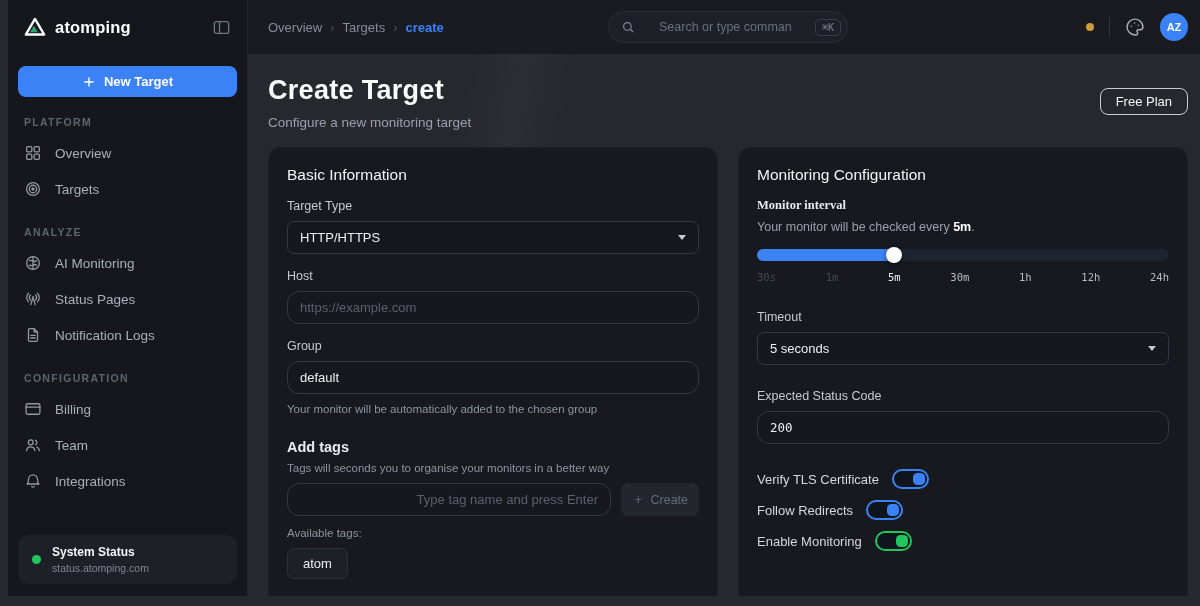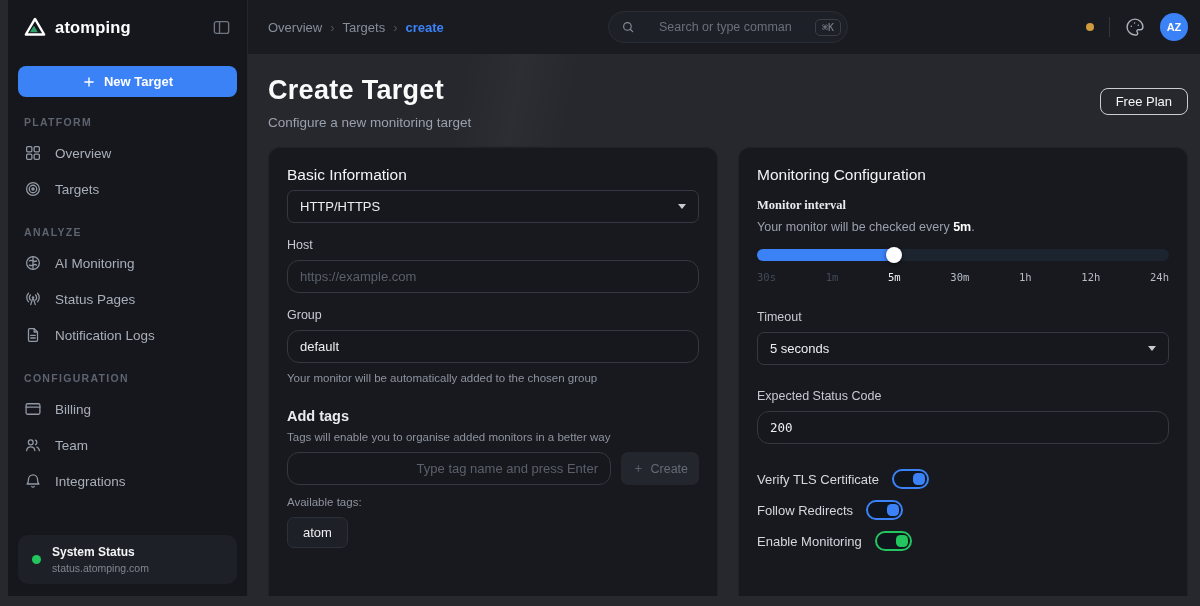--- a/index.html
+++ b/index.html
@@ -283,34 +283,35 @@
         <div class="page-title">Create Target</div>
         <div class="page-subtitle">Configure a new monitoring target</div>
         <button class="plan-btn">Free Plan</button>
       </div>
 
       <div class="cards">
 
         <section class="card">
           <div class="card-title">Basic Information</div>
 
+          <div class="field-label">Target Type</div>
           <div class="select-control">
             <span>HTTP/HTTPS</span>
             <span class="caret-down"></span>
           </div>
 
           <div class="field-label">Host</div>
           <input type="text" class="text-input" placeholder="https://example.com" style="">
 
           <div class="field-label">Group</div>
           <input type="text" class="text-input" value="default" style="">
           <div class="help">Your monitor will be automatically added to the chosen group</div>
 
           <div class="sub-heading">Add tags</div>
-          <div class="help" style="margin-top:7px">Tags will enable you to organise added monitors in a better way</div>
+          <div class="help" style="margin-top:7px">Tags will seconds you to organise your monitors in a better way</div>
           <div class="tag-row">
             <input type="text" class="text-input" placeholder="Type tag name and press Enter" style="">
             <button class="create-btn">
               <span>＋</span>
               <span>Create</span>
             </button>
           </div>
           <div class="avail-label">Available tags:</div>
           <span class="tag-chip">atom</span>
 

